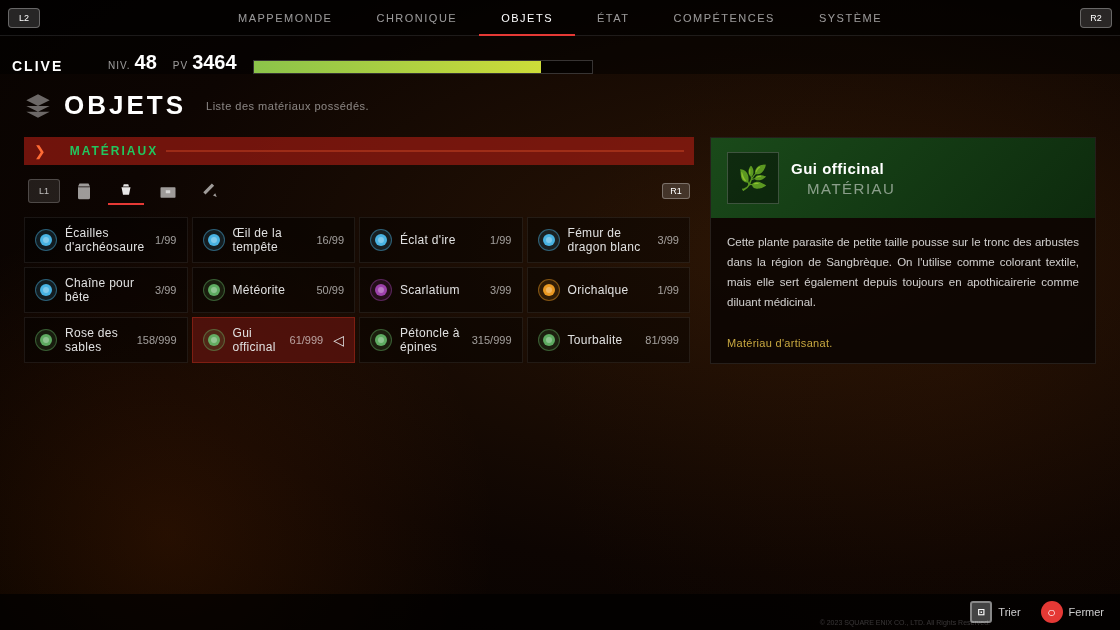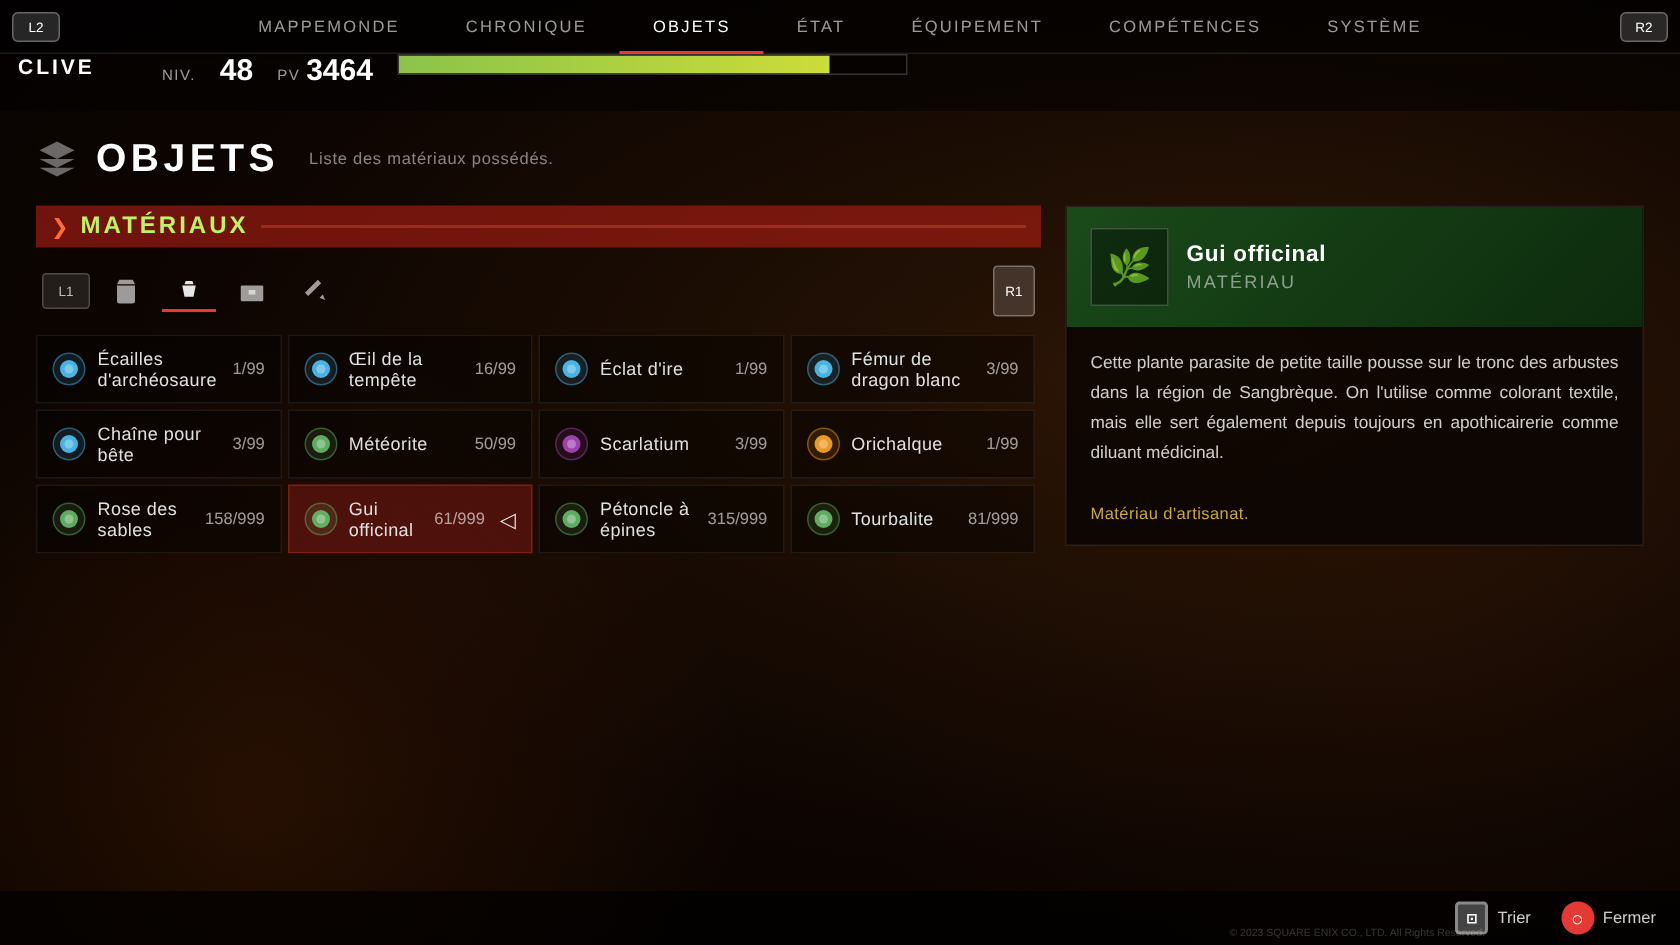--- a/index.html
+++ b/index.html
@@ -85,37 +85,37 @@
       color: #fff;
       margin: 0 8px;
       cursor: pointer;
     }
 
     
     .char-bar {
       position: relative;
       z-index: 10;
       display: flex;
-      align-items: flex-start;
+      align-items: flex-end;
       height: 38px;
       padding: 0 12px;
       background: rgba(0,0,0,0.5);
       gap: 16px;
     }
     .char-name {
       font-size: 14px;
       letter-spacing: 2px;
       color: #fff;
       font-weight: 600;
       min-width: 80px;
     }
     .char-level {
       display: flex;
       align-items: baseline;
-      gap: 16px;
+      gap: 4px;
     }
     .char-level .label {
       font-size: 10px;
       color: rgba(255,255,255,0.6);
       letter-spacing: 1px;
     }
     .char-level .value {
       font-size: 20px;
       font-weight: 700;
       color: #fff;
@@ -201,24 +201,25 @@
       height: 28px;
       background: rgba(180,30,20,0.6);
       padding: 0 10px;
       gap: 8px;
     }
     .category-arrow {
       color: #ff6b35;
       font-size: 14px;
     }
     .category-name {
-      font-size: 16px;
+      font-size: 12px;
       letter-spacing: 2px;
-      color: #bef264;
+      color: #22c55e;
       font-weight: 600;
+      margin-left: 16px;
     }
     .category-bar-fill {
       flex: 1;
       height: 2px;
       background: rgba(255,100,50,0.3);
     }
 
     
     .filter-tabs {
       display: flex;
@@ -258,21 +259,21 @@
       height: 2px;
       background: #e53935;
     }
     .filter-icon svg {
       width: 18px;
       height: 18px;
     }
     .filter-r-btn {
       margin-left: auto;
       width: 28px;
-      height: 34px;
+      height: 16px;
       background: rgba(255,255,255,0.15);
       border: 1px solid rgba(255,255,255,0.3);
       border-radius: 3px;
       display: flex;
       align-items: center;
       justify-content: center;
       font-size: 9px;
       color: #fff;
       cursor: pointer;
     }
@@ -369,23 +370,24 @@
     }
     .detail-item-info {}
     .detail-item-name {
       font-size: 15px;
       font-weight: 600;
       color: #fff;
       letter-spacing: 0.5px;
       margin-bottom: 3px;
     }
     .detail-item-type {
-      font-size: 12px;
+      font-size: 15px;
       color: rgba(255,255,255,0.5);
       letter-spacing: 1.5px;
+      margin-left: 16px;
     }
     .detail-description {
       padding: 14px 16px;
       font-size: 11.5px;
       line-height: 1.75;
       color: rgba(255,255,255,0.8);
       text-align: justify;
     }
     .detail-tag {
       color: #c8a840;
@@ -446,21 +448,20 @@
 <div class="bg-sparks"></div>
 
 <div class="top-nav">
   <div class="nav-btn">L2</div>
   <div class="nav-tabs">
 
   <div class="nav-tab">MAPPEMONDE</div>
       <div class="nav-tab">CHRONIQUE</div>
       <div class="nav-tab active">OBJETS</div>
       <div class="nav-tab">ÉTAT</div>
-      <div class="nav-tab">ÉQUIPEMENT</div>
       <div class="nav-tab">COMPÉTENCES</div>
       <div class="nav-tab">SYSTÈME</div>
     </div>
   <div class="nav-btn">R2</div>
 </div>
 
 <div class="char-bar">
   <div class="char-name">CLIVE</div>
   <div class="char-level">
     <span class="label">NIV.</span>

